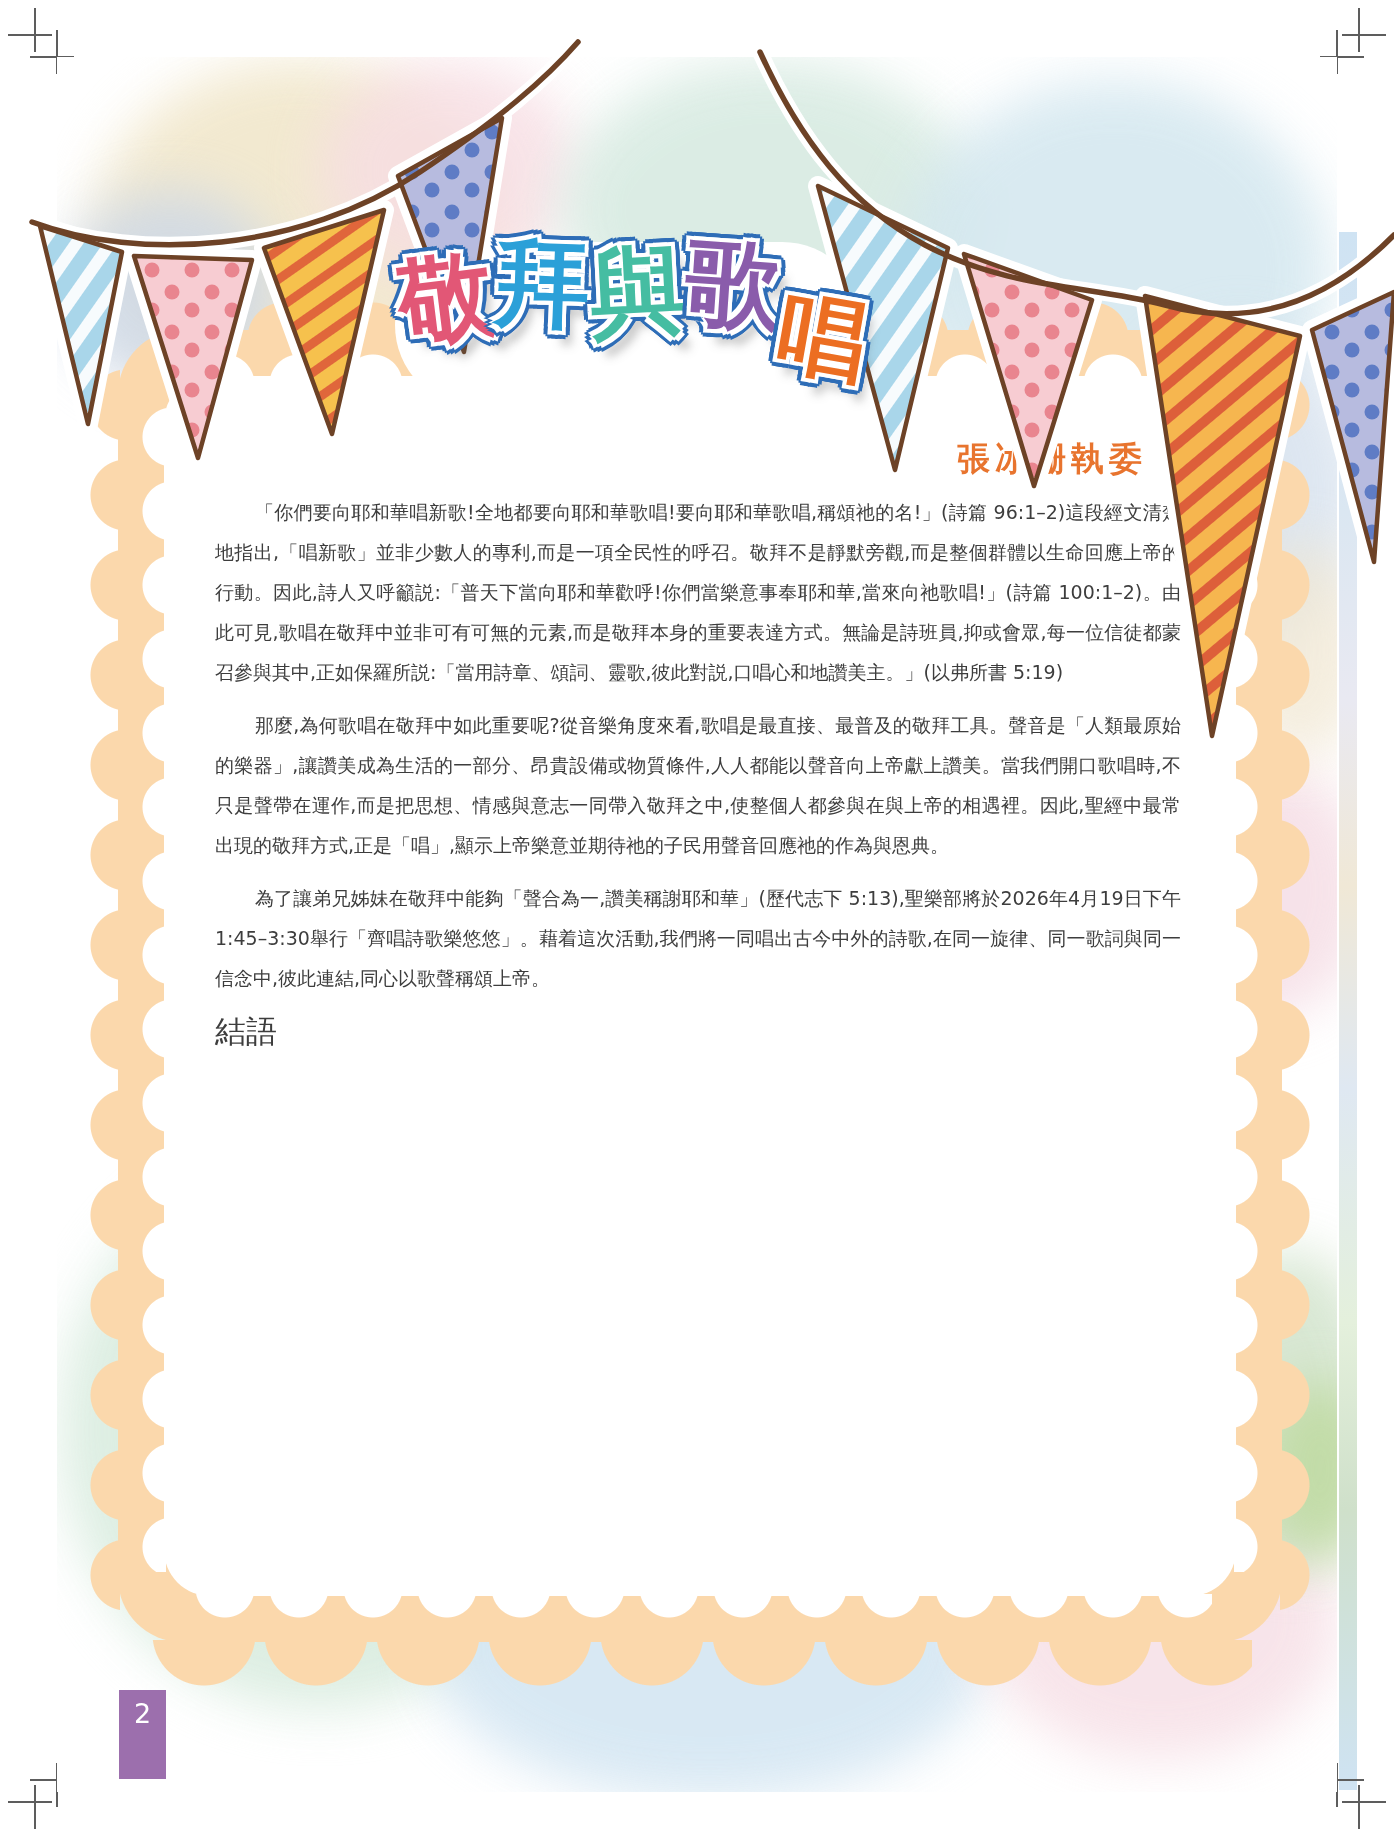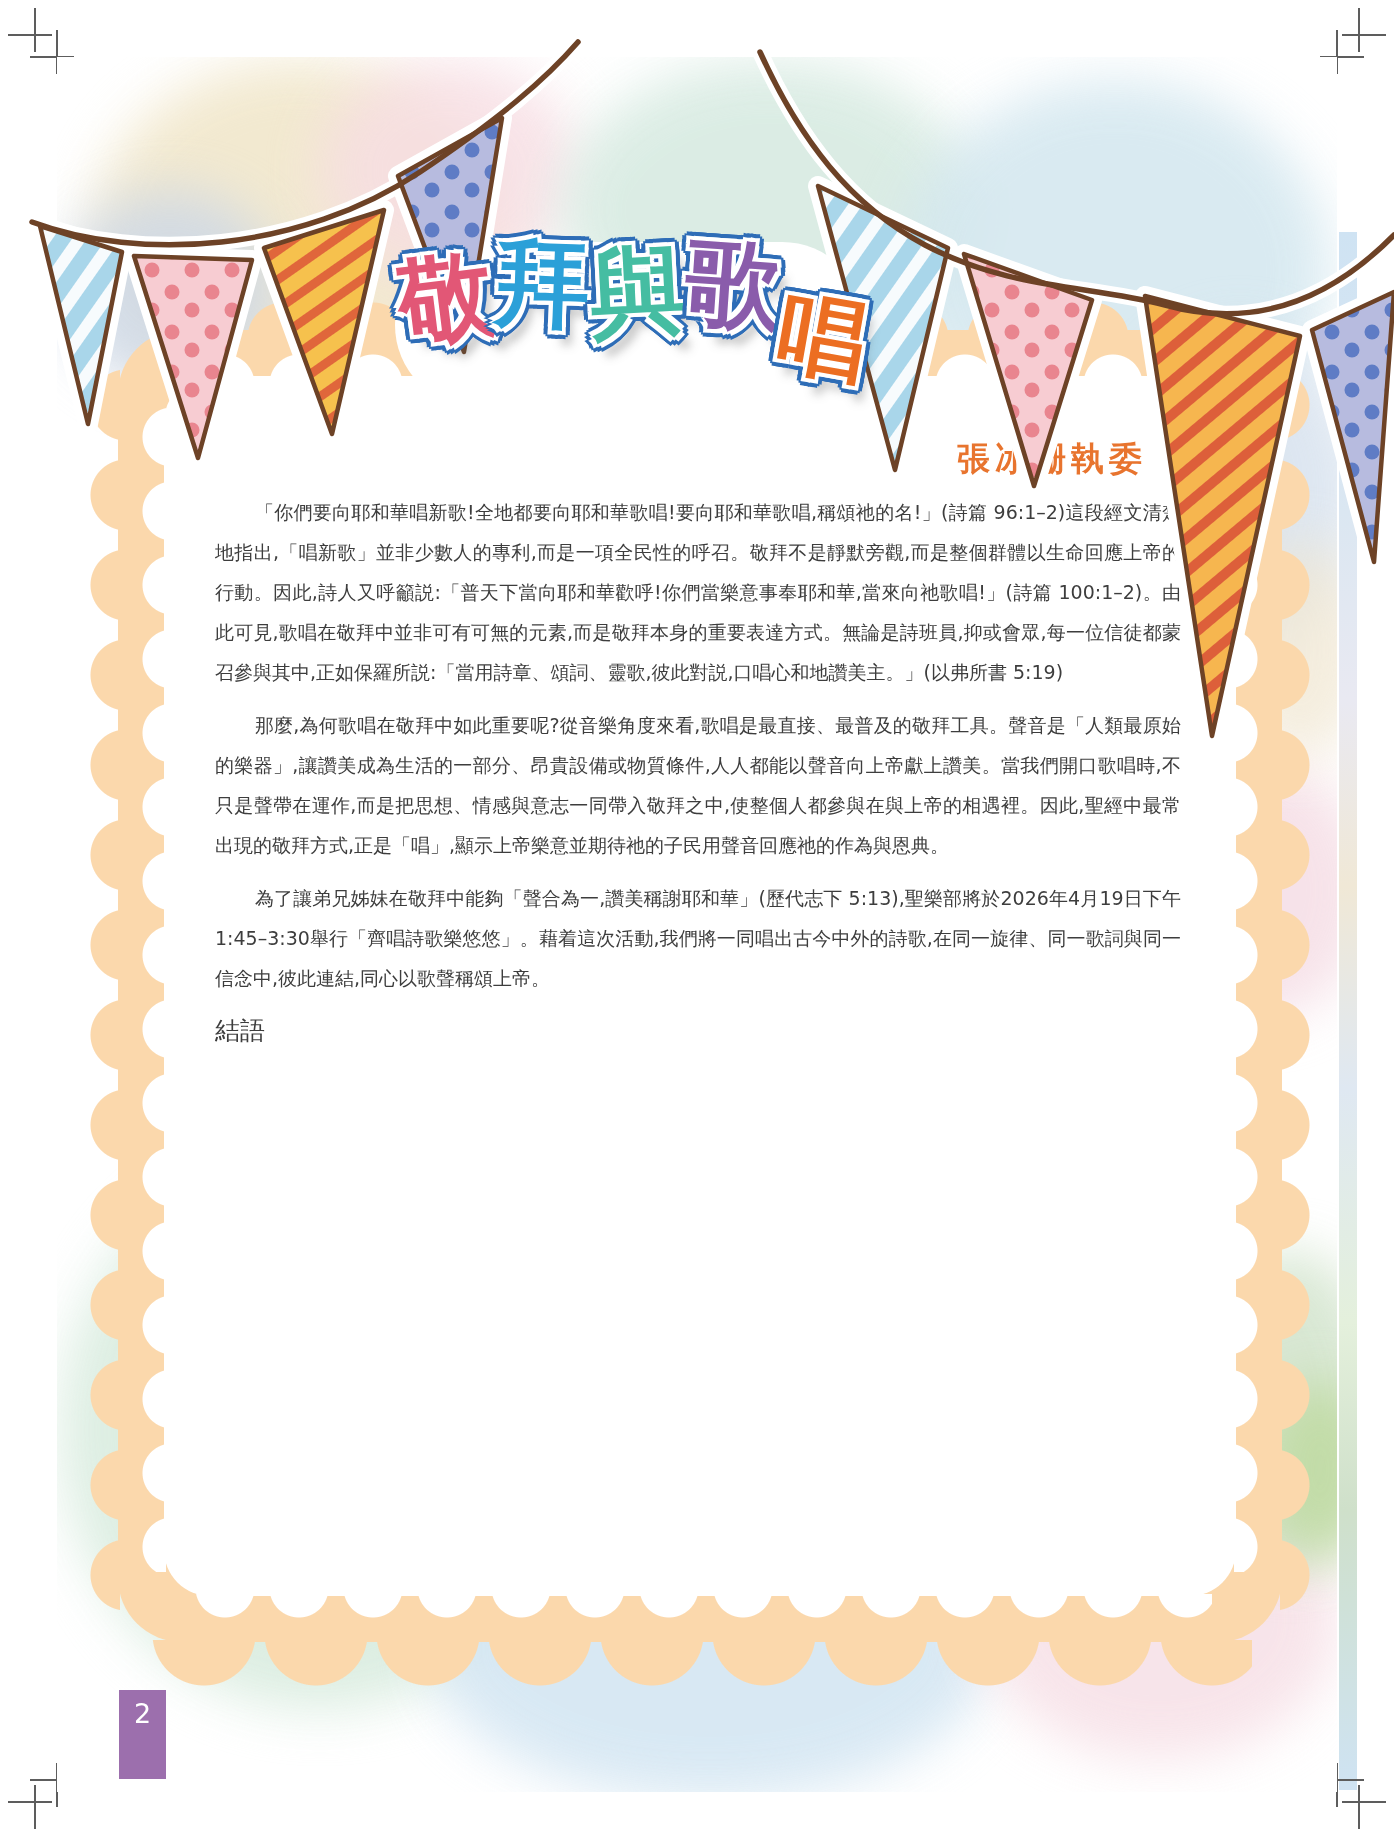--- a/index.html
+++ b/index.html
@@ -51,21 +51,21 @@
   .tc2{transform:translateY(8px) rotate(-3deg);}
   .tc3{transform:translateY(0) rotate(4deg);}
   .tc4{font-size:88px;transform:translate(-4px,58px) rotate(10deg);}
   
   .byline{position:absolute;left:700px;top:437px;width:447px;text-align:right;z-index:20;
     font-size:33px;font-weight:bold;letter-spacing:5px;}
   
   .article{position:absolute;left:215px;top:492px;width:966px;z-index:20;}
   .article p{margin:0 0 13px 0;font-size:19px;line-height:40px;color:#3d3d3d;
     text-align:justify;text-indent:2.1em;}
-  .article .heading{margin:13px 0 13px 0;font-size:25px;line-height:40px;color:#3d3d3d;text-indent:0;}
+  .article .heading{margin:13px 0 13px 0;font-size:31px;line-height:40px;color:#3d3d3d;text-indent:0;}
   
   .page-tab{position:absolute;left:119px;top:1690px;width:47px;height:89px;z-index:25;text-align:center;}
   .page-tab span{display:inline-block;margin-top:8px;color:#ffffff;font-size:27px;}
 </style>
 </head>
 <body>
 
 <div class="page">
 
   <div>

